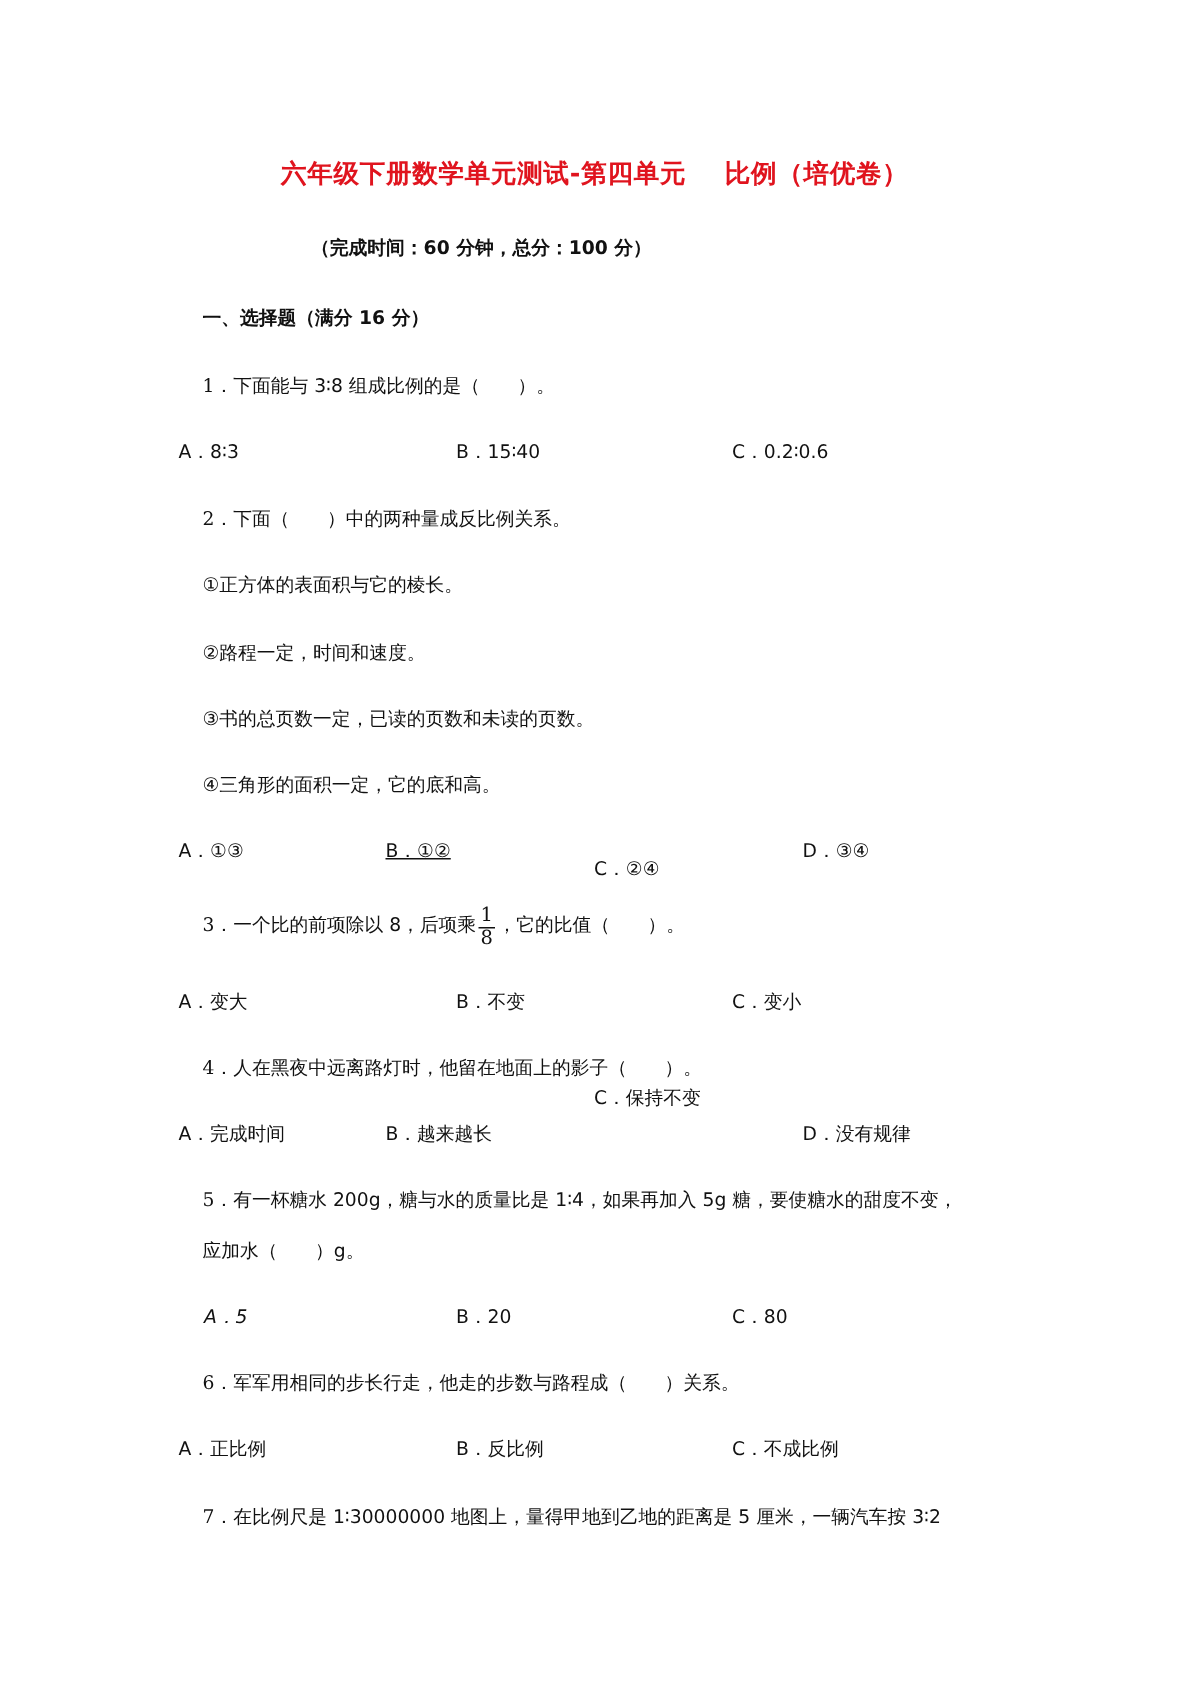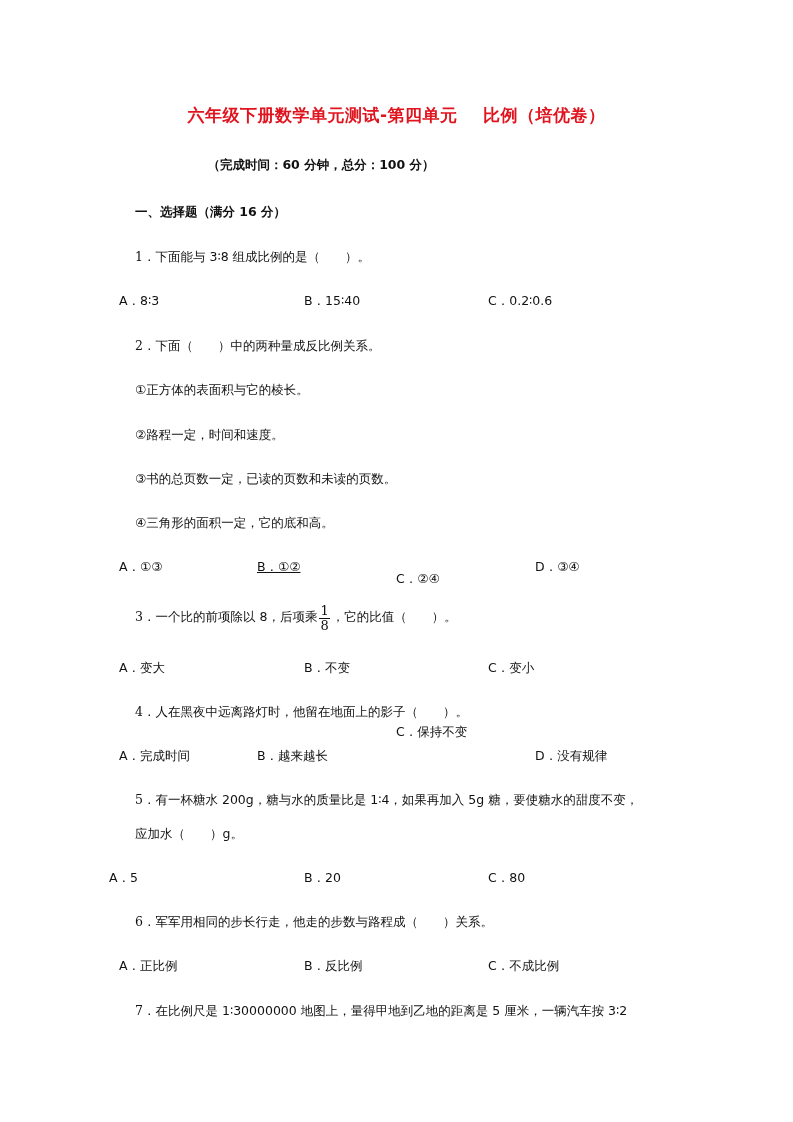--- a/index.html
+++ b/index.html
@@ -121,21 +121,21 @@
 </div>
 <div class="option" style="top:748px; left:119px;">A．完成时间</div>
 <div class="option" style="top:748px; left:257px;">B．越来越长</div>
 <div class="option" style="top:724px; left:396px;">C．保持不变</div>
 <div class="option" style="top:748px; left:535px;">D．没有规律</div>
 
 <div class="line" style="top:792px;">
   <span class="num">5．</span><span>有一杯糖水 200g，糖与水的质量比是 1∶4，如果再加入 5g 糖，要使糖水的甜度不变，</span>
 </div>
 <div class="line" style="top:826px;">应加水（　　）g。</div>
-<div class="option" style="top:870px; left:109px;">A．5</div>
+<div class="option" style="top:870px; left:136px;font-style:italic;">A．5</div>
 <div class="option" style="top:870px; left:304px;">B．20</div>
 <div class="option" style="top:870px; left:488px;">C．80</div>
 
 <div class="line" style="top:914px;">
   <span class="num">6．</span><span>军军用相同的步长行走，他走的步数与路程成（　　）关系。</span>
 </div>
 <div class="option" style="top:958px; left:119px;">A．正比例</div>
 <div class="option" style="top:958px; left:304px;">B．反比例</div>
 <div class="option" style="top:958px; left:488px;">C．不成比例</div>
 

